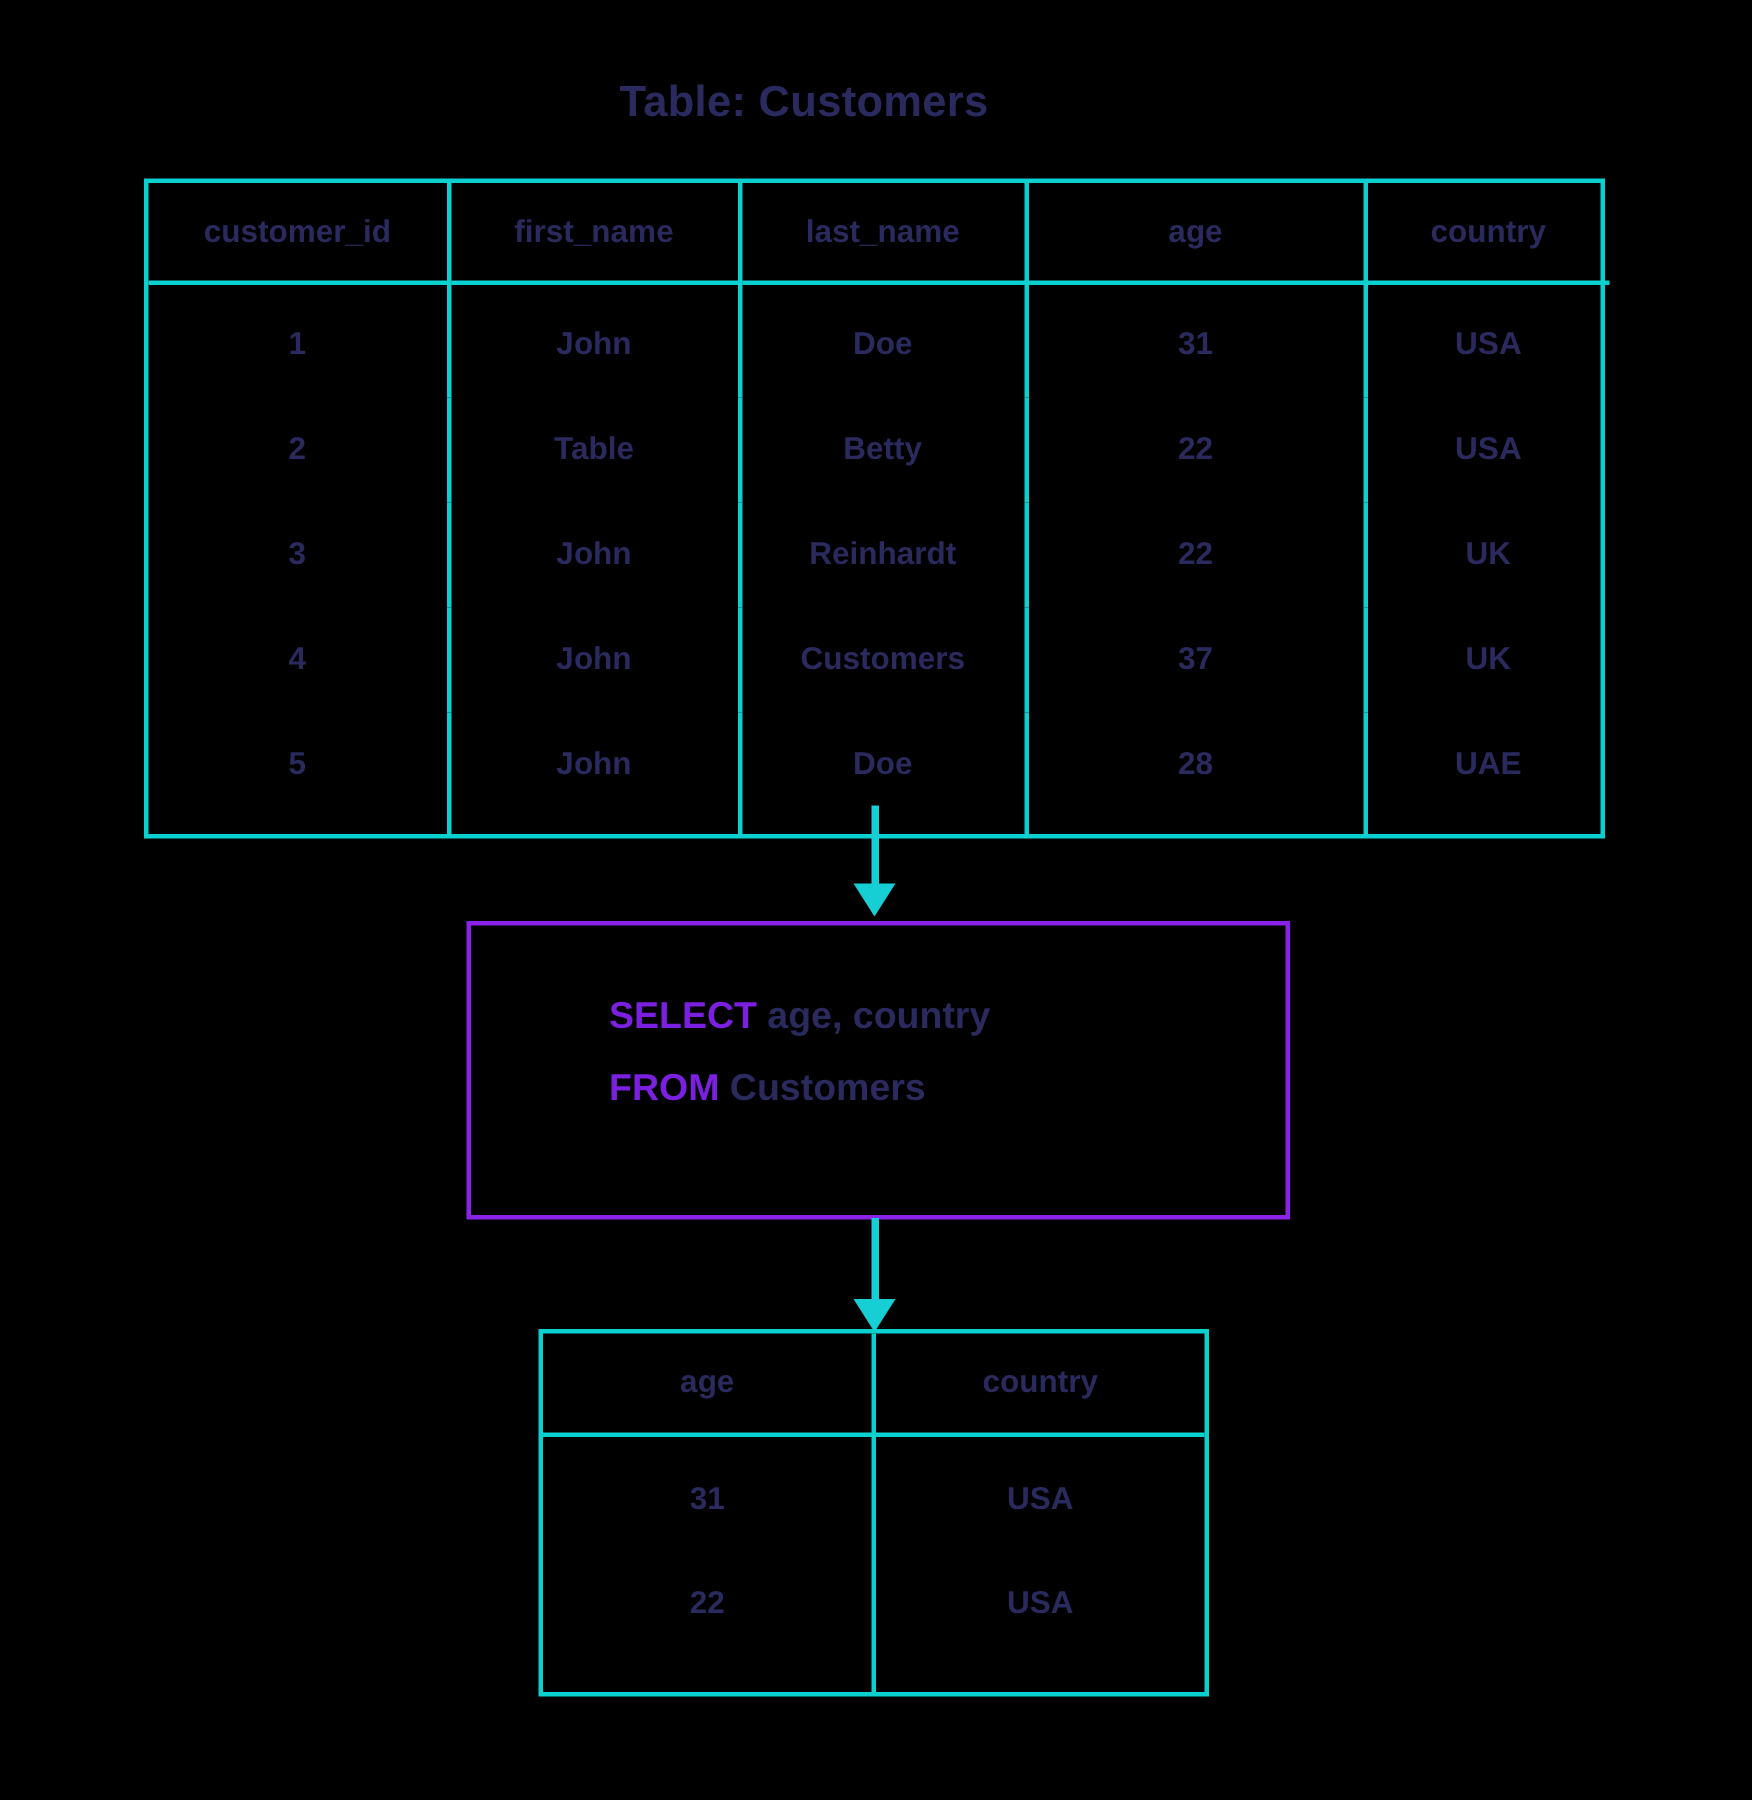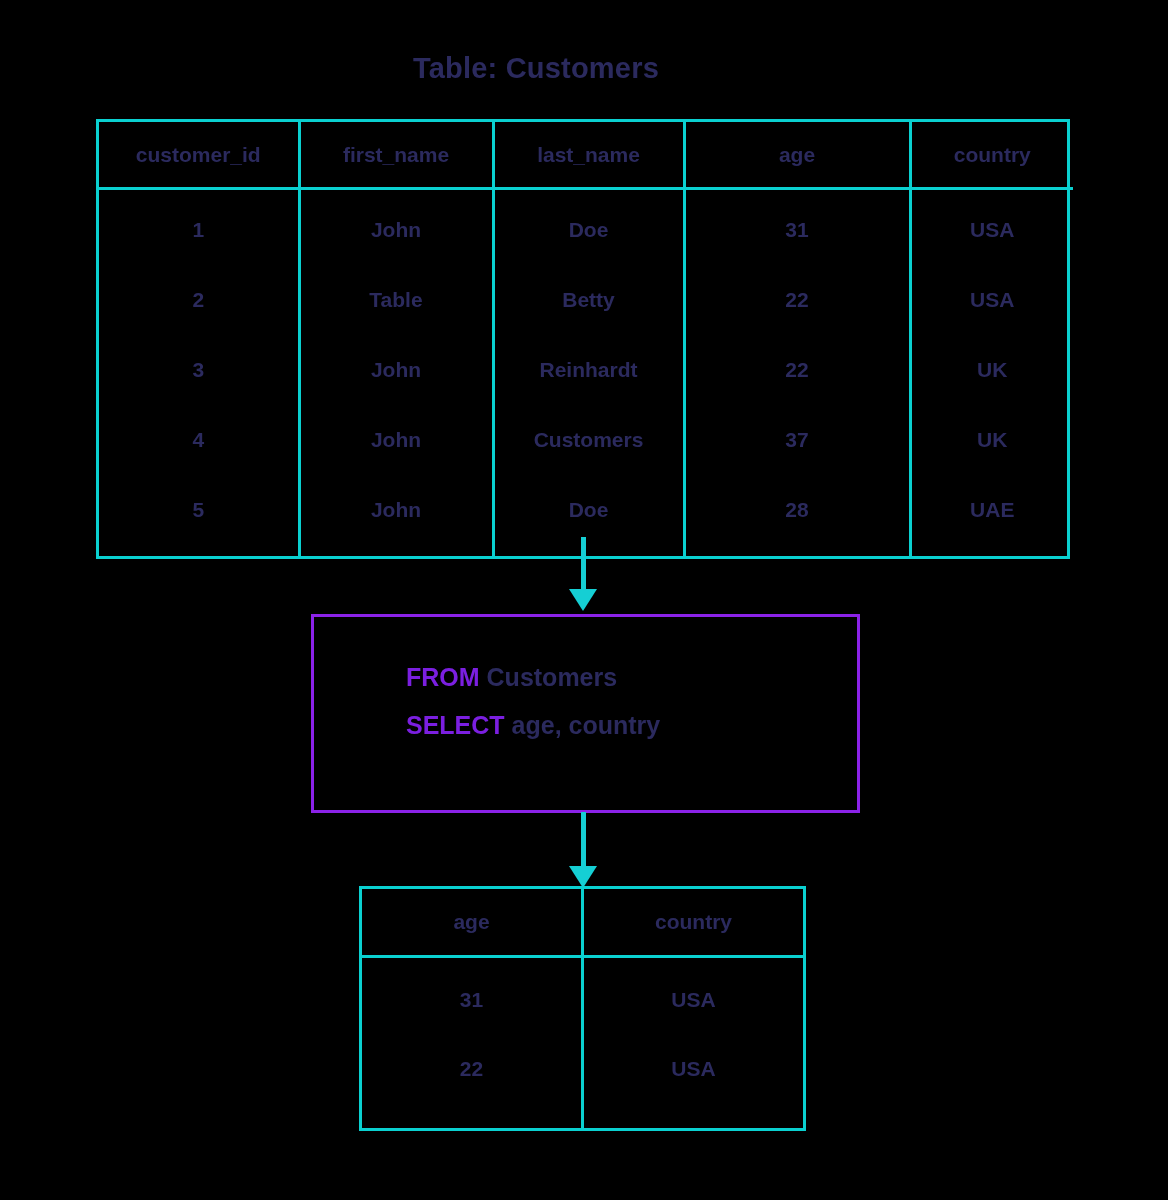--- a/index.html
+++ b/index.html
@@ -253,24 +253,24 @@
   </div>
 
   <div class="arrow" id="arrow-table-to-query">
     <div class="shaft"></div>
     <div class="head"></div>
   </div>
 
   <div id="query-box">
     <div class="lines">
       <div class="sql-line">
-        <span class="sql-kw">FROM</span><span class="sql-rest"> Customers</span>
+        <span class="sql-kw">SELECT</span><span class="sql-rest"> age, country</span>
       </div>
       <div class="sql-line">
-        <span class="sql-kw">SELECT</span><span class="sql-rest"> age, country</span>
+        <span class="sql-kw">FROM</span><span class="sql-rest"> Customers</span>
       </div>
     </div>
   </div>
 
   <div class="arrow" id="arrow-query-to-result">
     <div class="shaft"></div>
     <div class="head"></div>
   </div>
 
   <div id="result-table">

